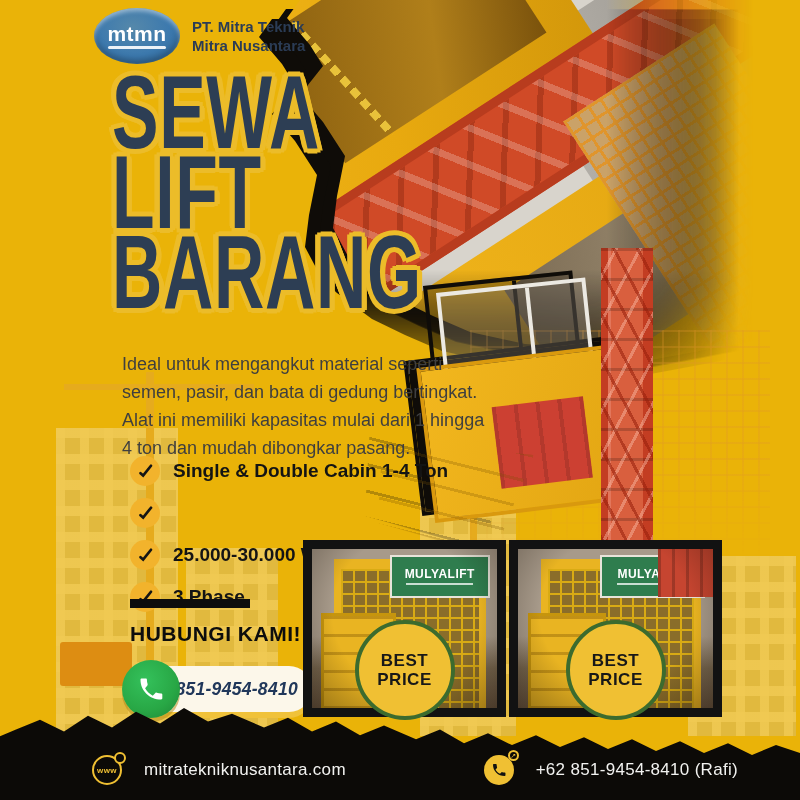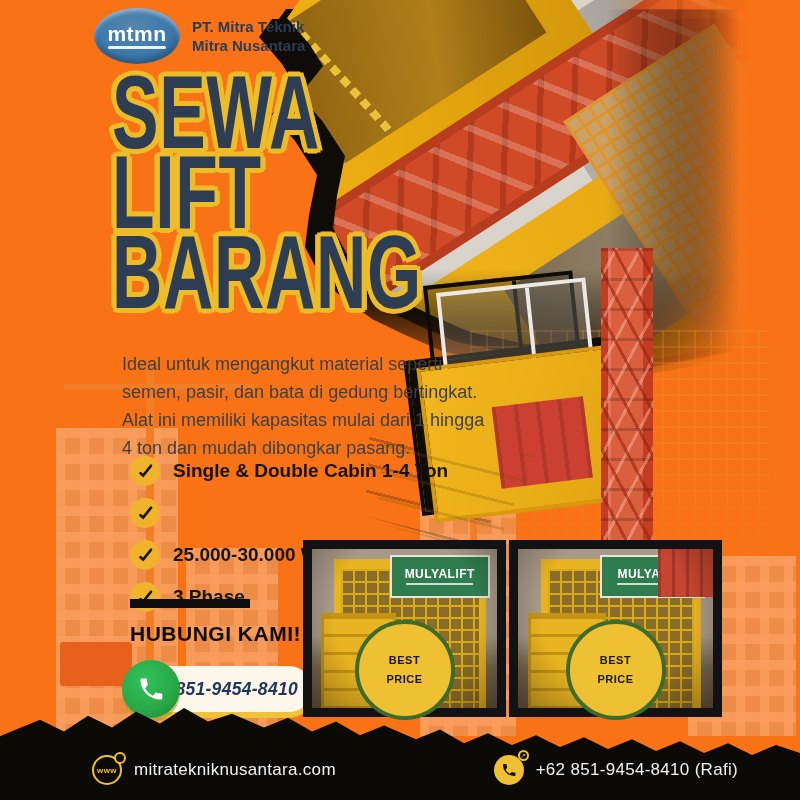--- a/index.html
+++ b/index.html
@@ -1,17 +1,17 @@
 <!DOCTYPE html>
 <html><head>
 <meta charset="utf-8">
 <style>
   html,body{margin:0;padding:0;background:#e8e8e8;}
   .poster{position:relative;width:800px;height:800px;overflow:hidden;
-    background:#f97316;font-family:"Liberation Sans",sans-serif;}
+    background:#eab308;font-family:"Liberation Sans",sans-serif;}
 
   
   .watermark{position:absolute;inset:0;opacity:.30;z-index:1;}
   .wm-bld{position:absolute;background:#cfc8ba;
     background-image:repeating-linear-gradient(to bottom,rgba(255,255,255,.85) 0 10px,transparent 10px 26px),
                      repeating-linear-gradient(to right,rgba(255,255,255,.85) 0 9px,transparent 9px 24px);}
   .wm-bld1{left:56px;top:428px;width:122px;height:308px;}
   .wm-bld2{left:186px;top:548px;width:92px;height:188px;}
   .wm-bld3{left:420px;top:430px;width:96px;height:306px;}
   .wm-bld4{left:688px;top:556px;width:108px;height:180px;}
@@ -145,28 +145,28 @@
   .pc-sign{position:absolute;left:42%;top:4%;width:52%;height:24%;background:#2f7d4e;
     border:2px solid #e8e4da;display:flex;flex-direction:column;align-items:center;justify-content:center;gap:2px;}
   .pc-sign-text{color:#fff;font-weight:700;font-size:12px;letter-spacing:.5px;white-space:nowrap;}
   .pc-sign-bar{width:70%;height:2px;background:rgba(255,255,255,.75);}
   .pc-redbox{position:absolute;right:-2%;top:-4%;width:30%;height:34%;background:#c64530;
     background-image:repeating-linear-gradient(to right,rgba(0,0,0,.2) 0 3px,transparent 3px 14px);}
   .pc-shadow{position:absolute;inset:0;background:radial-gradient(ellipse at 50% 40%,transparent 55%,rgba(20,10,0,.38));}
   .badge{position:absolute;left:50%;bottom:-12px;transform:translateX(-50%);width:92px;height:92px;
     border-radius:50%;background:#f0c033;border:4px solid #3c6b2e;z-index:6;
     display:flex;flex-direction:column;align-items:center;justify-content:center;line-height:19px;}
-  .badge span{font-weight:700;font-size:11px;color:#181818;letter-spacing:.5px;}
+  .badge span{font-weight:700;font-size:17px;color:#181818;letter-spacing:.5px;}
 
   
   .footer{position:absolute;left:0;top:702px;width:800px;height:98px;background:#0c0a07;z-index:7;
     clip-path:polygon(0 35%,2% 28%,5% 18%,8% 30%,11% 14%,14% 26%,17% 10%,20% 22%,23% 6%,26% 20%,29% 12%,33% 26%,36% 16%,39% 30%,42% 20%,45% 34%,48% 24%,52% 38%,55% 28%,58% 42%,61% 32%,64% 44%,67% 34%,70% 46%,73% 36%,76% 48%,79% 38%,82% 50%,85% 40%,88% 52%,91% 42%,94% 54%,97% 44%,100% 52%,100% 100%,0 100%);
     display:flex;align-items:flex-end;justify-content:space-between;
     padding:0 62px 15px 92px;box-sizing:border-box;}
-  .footer-item{display:flex;align-items:center;gap:12px;}
+  .footer-item{display:flex;align-items:center;gap:22px;}
   .www-icon{width:30px;height:30px;border-radius:50%;border:2.5px solid #f0c033;position:relative;
     display:flex;align-items:center;justify-content:center;box-sizing:border-box;}
   .www-icon span{color:#f0c033;font-size:8px;font-weight:700;letter-spacing:.5px;}
   .www-globe{position:absolute;right:-6px;top:-5px;width:12px;height:12px;border-radius:50%;
     border:2px solid #f0c033;background:#0c0a07;box-sizing:border-box;}
   .tel-icon{width:30px;height:30px;border-radius:50%;background:#f0c033;position:relative;
     display:flex;align-items:center;justify-content:center;}
   .tel-arrow{position:absolute;right:-5px;top:-5px;width:11px;height:11px;border-radius:50%;
     border:2px solid #f0c033;background:#0c0a07;color:#f0c033;font-size:7px;line-height:8px;
     text-align:center;box-sizing:border-box;}

